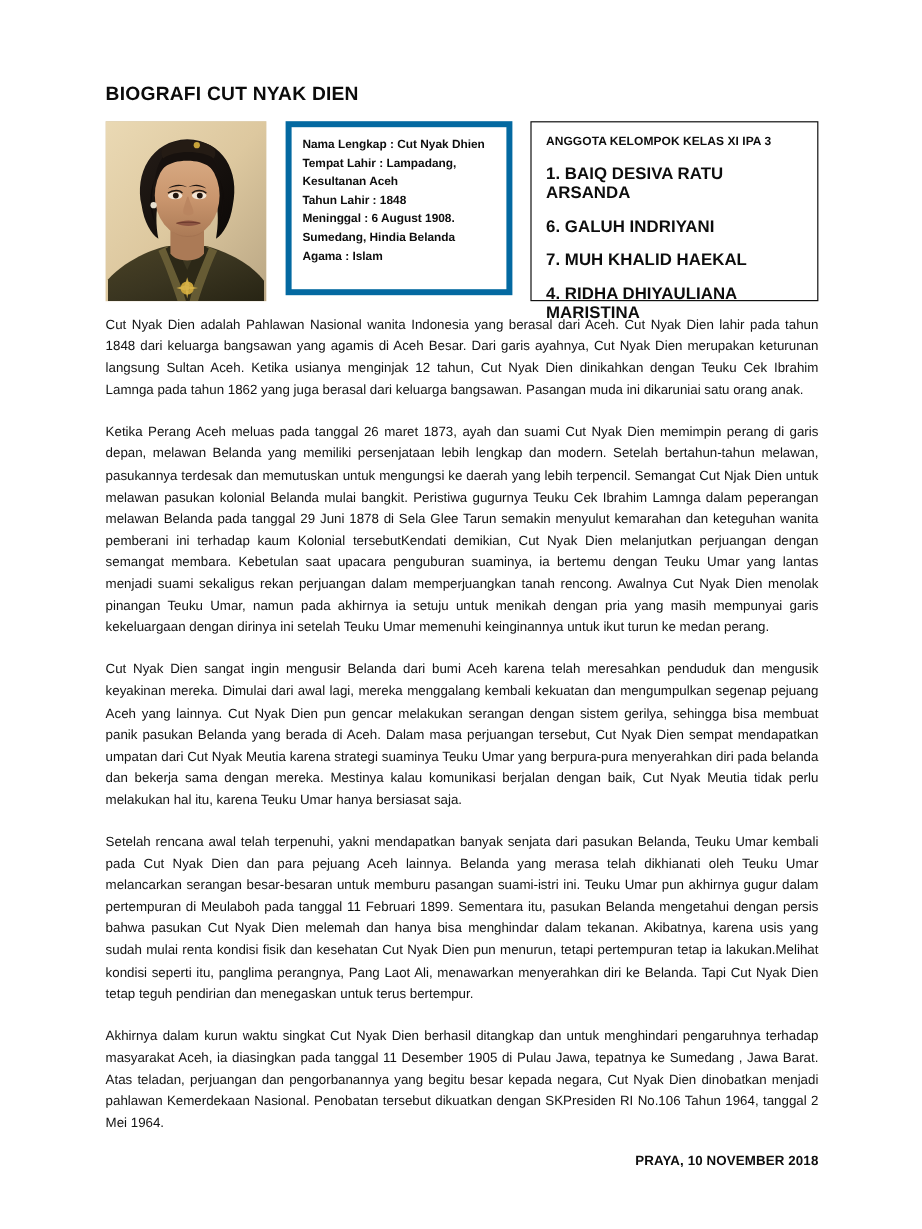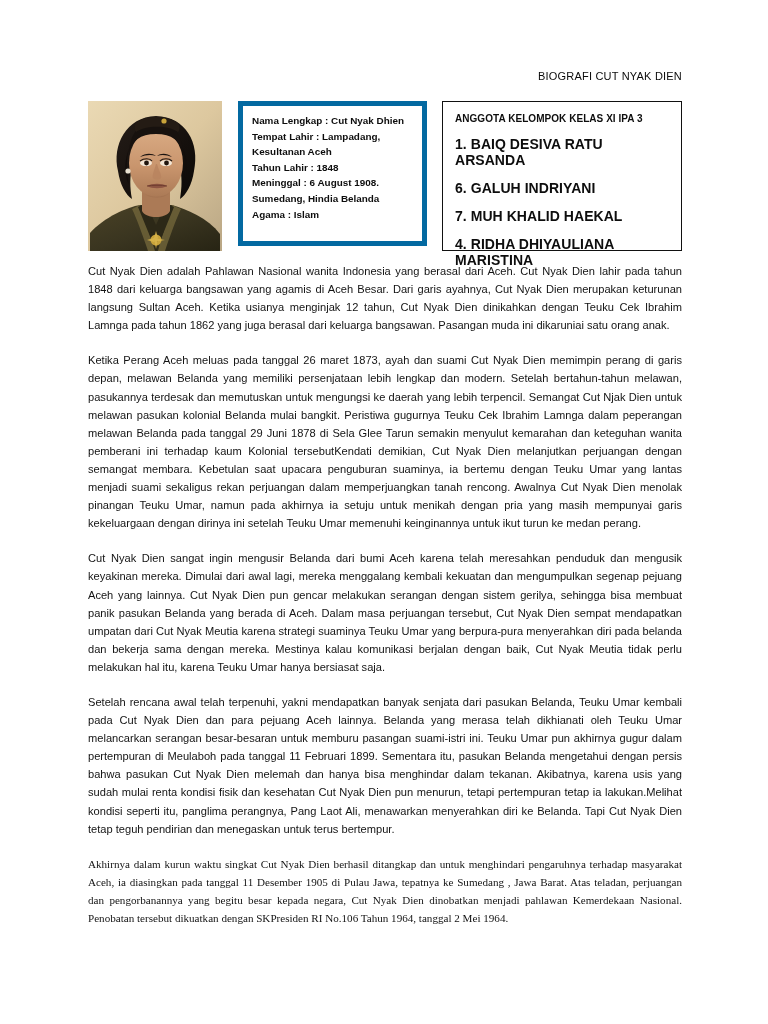--- a/index.html
+++ b/index.html
@@ -24,23 +24,23 @@
     background: #ffffff;
     padding: 0;
   }
 
   
   .doc-title {
     position: absolute;
     left: 88px;
     top: 70px;
     width: 594px;
-    text-align: right;
-    font-size: 11px;
-    font-weight: normal;
+    text-align: left;
+    font-size: 16px;
+    font-weight: bold;
     letter-spacing: 0.2px;
     color: #0b0b0b;
   }
 
   
   .header-row {
     position: absolute;
     left: 88px;
     top: 101px;
     width: 594px;
@@ -110,21 +110,21 @@
     width: 594px;
   }
   .para {
     font-size: 11.1px;
     line-height: 18.1px;
     text-align: justify;
     color: #131313;
     margin: 0 0 17px 0;
     font-weight: 500;
   }
-  .para:last-of-type { margin-bottom: 0; font-family: Liberation Serif, serif; }
+  .para:last-of-type { margin-bottom: 0; }
 
   .signoff {
     font-size: 11.1px;
     font-weight: bold;
     text-align: right;
     color: #0d0d0d;
     margin-top: 17px;
     letter-spacing: 0.1px;
   }
 </style>
@@ -231,15 +231,16 @@
     </div>
 
   </div>
 
   <div class="body-text">
     <p class="para">Cut Nyak Dien adalah Pahlawan Nasional wanita Indonesia yang berasal dari Aceh. Cut Nyak Dien lahir pada tahun 1848 dari keluarga bangsawan yang agamis di Aceh Besar. Dari garis ayahnya, Cut Nyak Dien merupakan keturunan langsung Sultan Aceh. Ketika usianya menginjak 12 tahun, Cut Nyak Dien dinikahkan dengan Teuku Cek Ibrahim Lamnga pada tahun 1862 yang juga berasal dari keluarga bangsawan. Pasangan muda ini dikaruniai satu orang anak.</p>
     <p class="para">Ketika Perang Aceh meluas pada tanggal 26 maret 1873, ayah dan suami Cut Nyak Dien memimpin perang di garis depan, melawan Belanda yang memiliki persenjataan lebih lengkap dan modern. Setelah bertahun-tahun melawan, pasukannya terdesak dan memutuskan untuk mengungsi ke daerah yang lebih terpencil. Semangat Cut Njak Dien untuk melawan pasukan kolonial Belanda mulai bangkit. Peristiwa gugurnya Teuku Cek Ibrahim Lamnga dalam peperangan melawan Belanda pada tanggal 29 Juni 1878 di Sela Glee Tarun semakin menyulut kemarahan dan keteguhan wanita pemberani ini terhadap kaum Kolonial tersebutKendati demikian, Cut Nyak Dien melanjutkan perjuangan dengan semangat membara. Kebetulan saat upacara penguburan suaminya, ia bertemu dengan Teuku Umar yang lantas menjadi suami sekaligus rekan perjuangan dalam memperjuangkan tanah rencong. Awalnya Cut Nyak Dien menolak pinangan Teuku Umar, namun pada akhirnya ia setuju untuk menikah dengan pria yang masih mempunyai garis kekeluargaan dengan dirinya ini setelah Teuku Umar memenuhi keinginannya untuk ikut turun ke medan perang.</p>
     <p class="para">Cut Nyak Dien sangat ingin mengusir Belanda dari bumi Aceh karena telah meresahkan penduduk dan mengusik keyakinan mereka. Dimulai dari awal lagi, mereka menggalang kembali kekuatan dan mengumpulkan segenap pejuang Aceh yang lainnya. Cut Nyak Dien pun gencar melakukan serangan dengan sistem gerilya, sehingga bisa membuat panik pasukan Belanda yang berada di Aceh. Dalam masa perjuangan tersebut, Cut Nyak Dien sempat mendapatkan umpatan dari Cut Nyak Meutia karena strategi suaminya Teuku Umar yang berpura-pura menyerahkan diri pada belanda dan bekerja sama dengan mereka. Mestinya kalau komunikasi berjalan dengan baik, Cut Nyak Meutia tidak perlu melakukan hal itu, karena Teuku Umar hanya bersiasat saja.</p>
     <p class="para">Setelah rencana awal telah terpenuhi, yakni mendapatkan banyak senjata dari pasukan Belanda, Teuku Umar kembali pada Cut Nyak Dien dan para pejuang Aceh lainnya. Belanda yang merasa telah dikhianati oleh Teuku Umar melancarkan serangan besar-besaran untuk memburu pasangan suami-istri ini. Teuku Umar pun akhirnya gugur dalam pertempuran di Meulaboh pada tanggal 11 Februari 1899. Sementara itu, pasukan Belanda mengetahui dengan persis bahwa pasukan Cut Nyak Dien melemah dan hanya bisa menghindar dalam tekanan. Akibatnya, karena usis yang sudah mulai renta kondisi fisik dan kesehatan Cut Nyak Dien pun menurun, tetapi pertempuran tetap ia lakukan.Melihat kondisi seperti itu, panglima perangnya, Pang Laot Ali, menawarkan menyerahkan diri ke Belanda. Tapi Cut Nyak Dien tetap teguh pendirian dan menegaskan untuk terus bertempur.</p>
     <p class="para">Akhirnya dalam kurun waktu singkat Cut Nyak Dien berhasil ditangkap dan untuk menghindari pengaruhnya terhadap masyarakat Aceh, ia diasingkan pada tanggal 11 Desember 1905 di Pulau Jawa, tepatnya ke Sumedang , Jawa Barat. Atas teladan, perjuangan dan pengorbanannya yang begitu besar kepada negara, Cut Nyak Dien dinobatkan menjadi pahlawan Kemerdekaan Nasional. Penobatan tersebut dikuatkan dengan SKPresiden RI No.106 Tahun 1964, tanggal 2 Mei 1964.</p>
+    <div class="signoff">PRAYA, 10 NOVEMBER 2018</div>
   </div>
 
 </div>
 
 </body></html>

